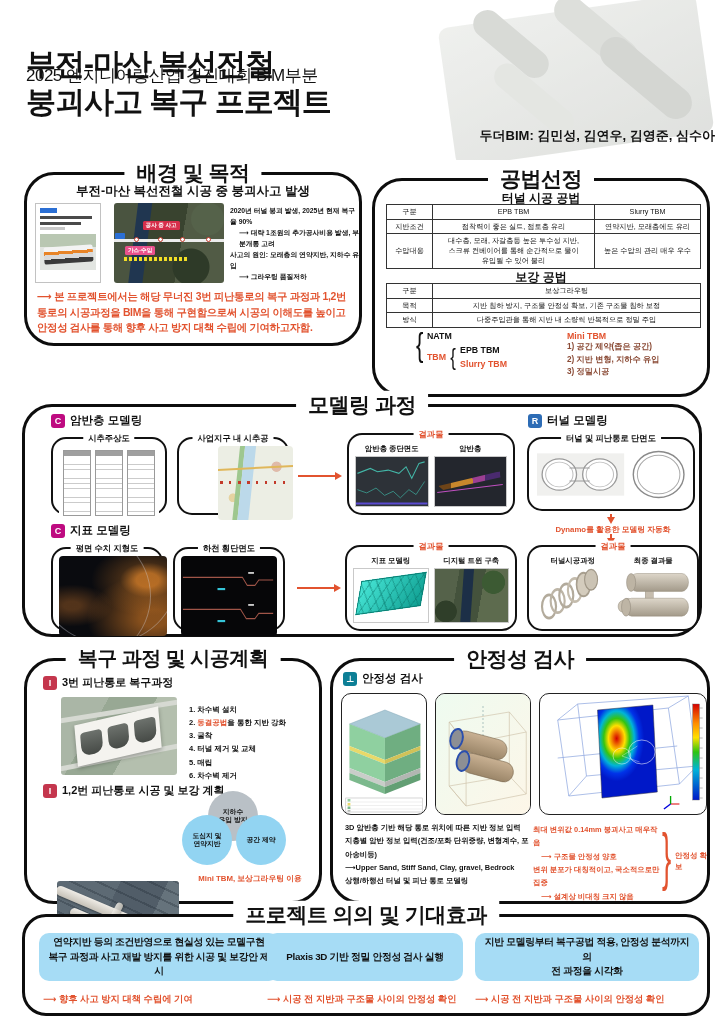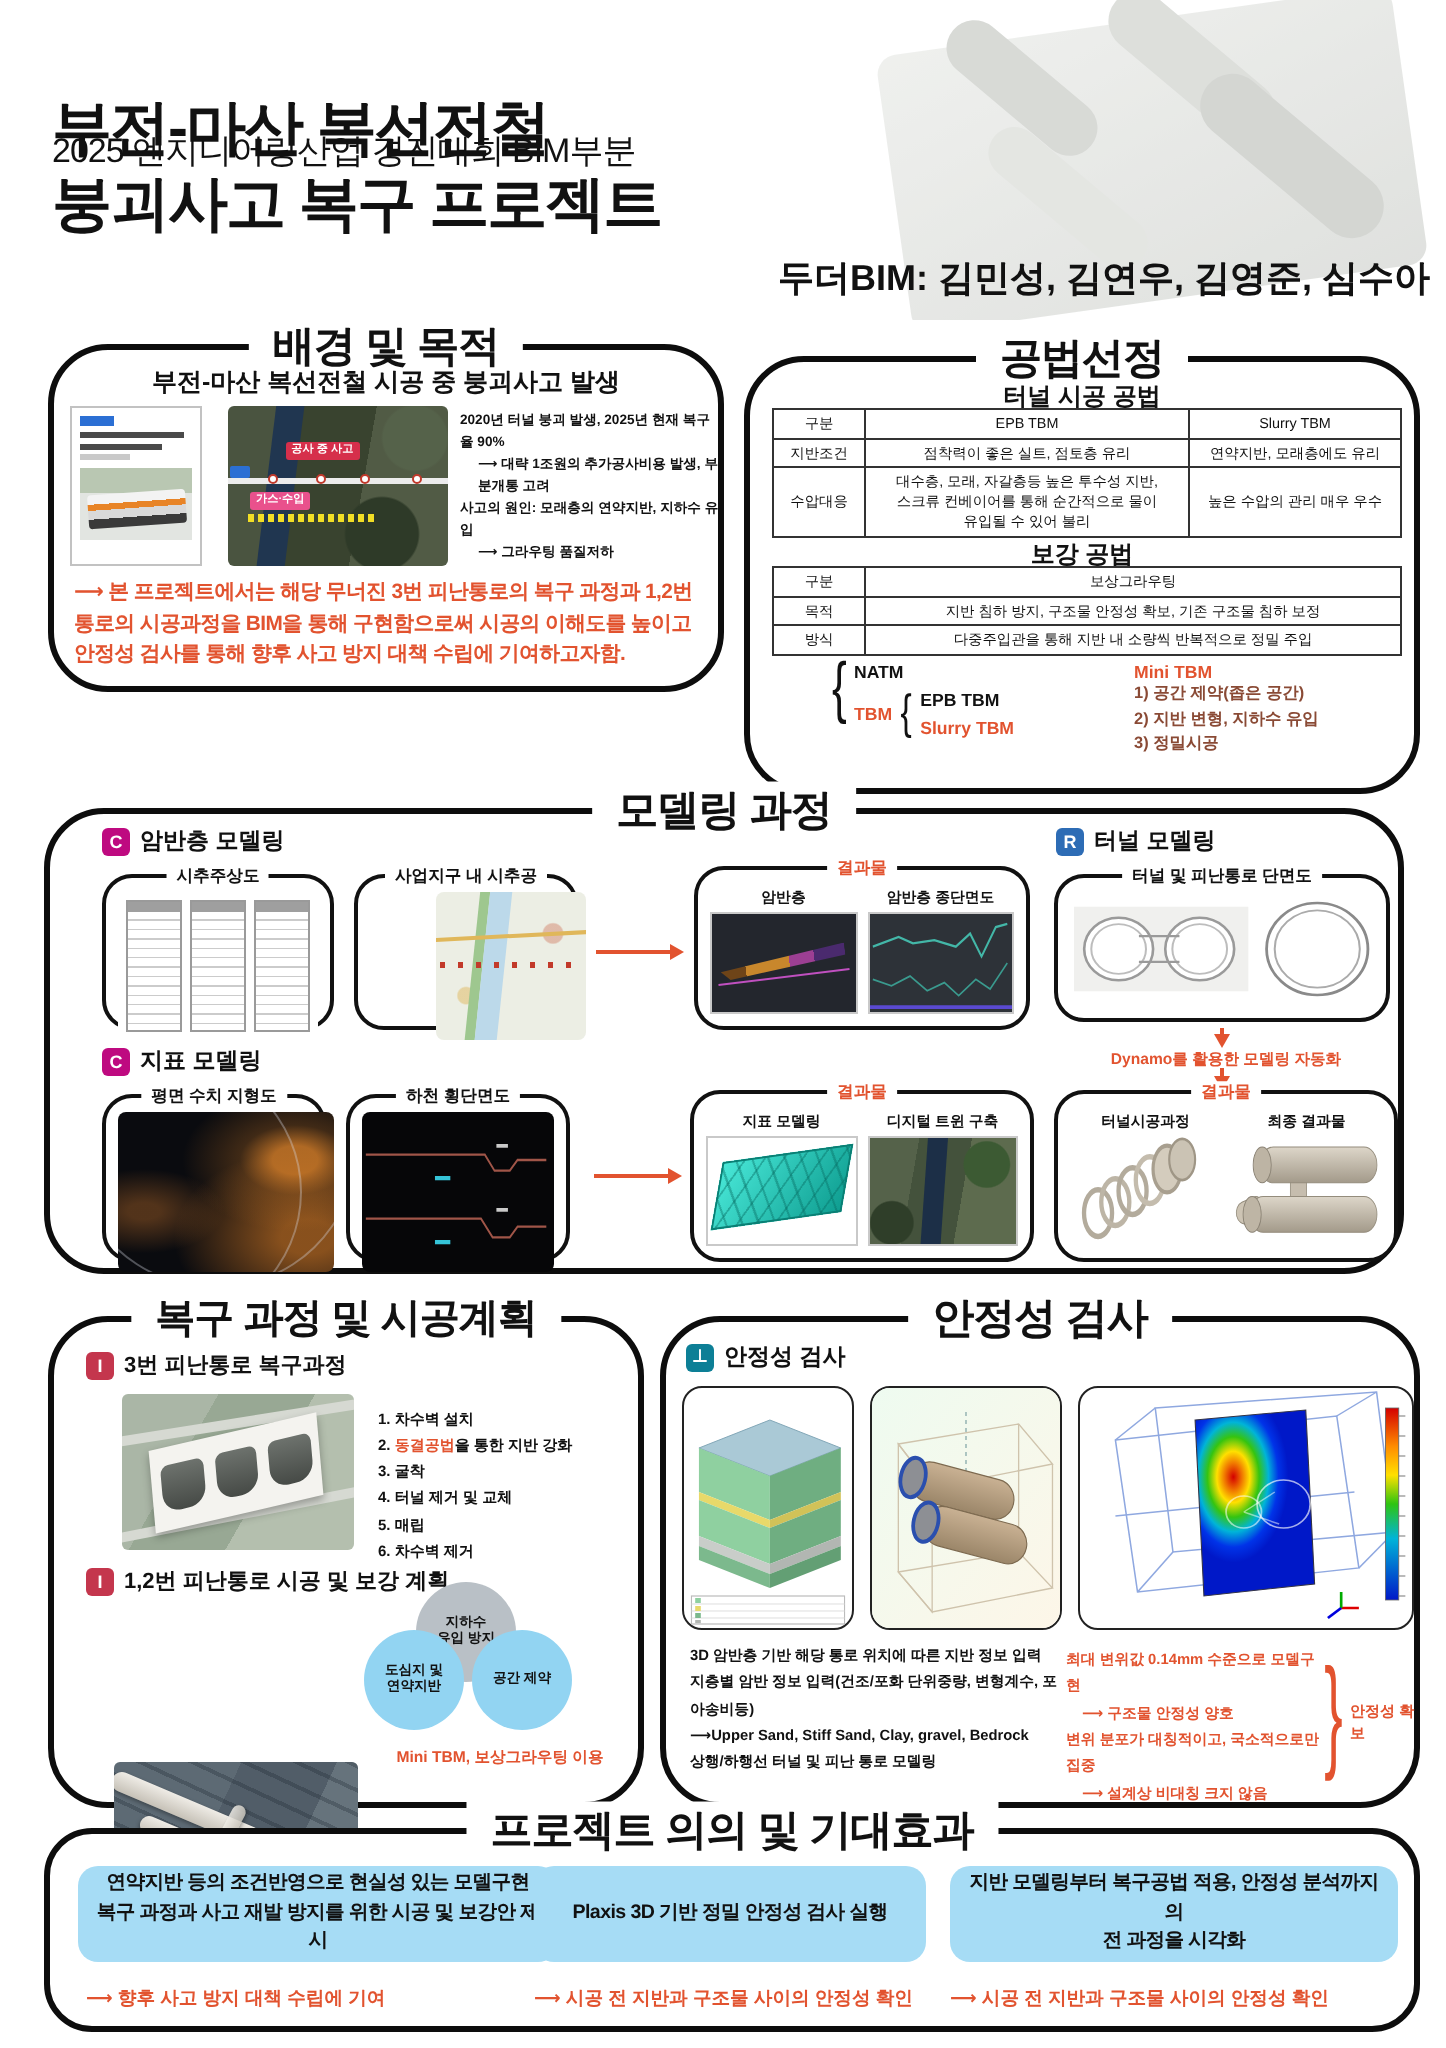--- a/index.html
+++ b/index.html
@@ -9,21 +9,21 @@
     font-family:"Liberation Sans","DejaVu Sans",sans-serif; color:#111;
   }
   .abs { position:absolute; }
   .pre { white-space:pre-line; }
   .red { color:#E2532F; }
   .bold { font-weight:bold; }
 
   
   .hdr-sub { left:26px; top:20px; font-size:17px; font-weight:500; letter-spacing:-0.5px;margin-top:44px; }
   .hdr-t  { left:26px; font-size:30px; font-weight:800; letter-spacing:-1px; }
-  .hdr-team { right:8px; top:127px; font-size:18px; font-weight:bold; }
+  .hdr-team { right:8px; top:127px; font-size:13px; font-weight:bold; }
   .hdr-art { left:426px; top:0; width:297px; height:160px; overflow:hidden; opacity:.55; }
   .hdr-art .shape { position:absolute; background:#cfd1cd; border-radius:10px; }
 
   
   .sec { position:absolute; border:3.5px solid #0d0d0d; border-radius:30px; background:#fff; }
   .sec-title {
     position:absolute; top:0; left:50%; transform:translate(-50%,-58%);
     background:#fff; padding:0 12px; font-weight:800; font-size:21px;
     white-space:nowrap; letter-spacing:-0.5px;
   }
@@ -316,35 +316,35 @@
         <div class="smline"></div>
     </div>
   </div>
 
   <div class="harrow" style="left:273px;top:68px;width:42px;"></div>
 
   <div class="thumb" style="left:322px;top:26px;width:168px;height:82px;">
     <div class="thumb-cap redcap">결과물</div>
     <div class="duo">
       <div class="col">
-        <div class="cap">암반층</div>
-        <div class="img rockimg">
-            <div class="wedge"></div>
-            <div class="wline"></div>
-          </div>
-      </div>
-      <div class="col">
         <div class="cap">암반층 종단면도</div>
         <div class="img profimg">
           <svg viewBox="0 0 100 60" width="100%" height="100%" preserveAspectRatio="none">
             <path d="M2,20 L20,14 30,18 45,16 60,20 70,12 78,26 88,8 96,6" stroke="#43b7a8" fill="none" stroke-width="1.4"></path>
             <path d="M2,40 15,44 28,38 40,47 52,42 62,50 74,40 84,46 96,30" stroke="#3a9a8e" fill="none" stroke-width="1.1"></path>
             <line x1="0" y1="57" x2="100" y2="57" stroke="#5a4ad0" stroke-width="2.4"></line>
           </svg>
         </div>
+      </div>
+      <div class="col">
+        <div class="cap">암반층</div>
+        <div class="img rockimg">
+            <div class="wedge"></div>
+            <div class="wline"></div>
+          </div>
       </div>
     </div>
   </div>
 
   <div class="applabel" style="left:503px;top:6px;">
     <span class="appicon" style="background:#2D6CB5;">R</span>
     <span>터널 모델링</span>
   </div>
 
   <div class="thumb" style="left:502px;top:30px;width:168px;height:74px;">
@@ -624,21 +624,21 @@
   </div>
 
   <div class="abs snotes" style="left:12px;top:160px;width:188px;">
     <div>3D 암반층 기반 해당 통로 위치에 따른 지반 정보 입력</div>
     <div>지층별 암반 정보 입력(건조/포화 단위중량, 변형계수, 포아송비등)</div>
     <div>⟶Upper Sand, Stiff Sand, Clay, gravel, Bedrock</div>
     <div>상행/하행선 터널 및 피난 통로 모델링</div>
   </div>
 
   <div class="abs snotes redn" style="left:200px;top:162px;width:128px;">
-    <div>최대 변위값 0.14mm 수준으로 모델구현</div>
+    <div>최대 변위값 0.14mm 붕괴사고 매우작음</div>
     <div style="padding-left:8px;">⟶ 구조물 안정성 양호</div>
     <div>변위 분포가 대칭적이고, 국소적으로만 집중</div>
     <div style="padding-left:8px;">⟶ 설계상 비대칭 크지 않음</div>
   </div>
 
   <div class="abs sbrace" style="left:326px;top:172px;">}</div>
   <div class="abs red bold" style="left:342px;top:190px;width:34px;font-size:7.5px;line-height:1.4;">안정성 확보</div>
 </div>
 
 <div class="sec" id="sec-effect" style="left:22px;top:914px;width:688px;height:102px;border-radius:24px;">

